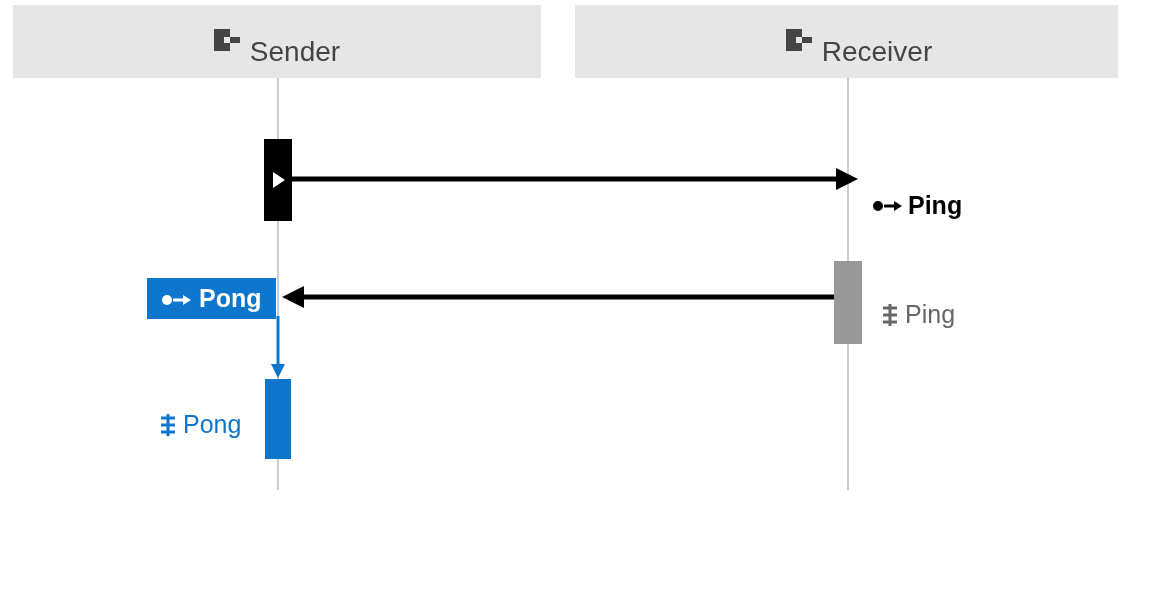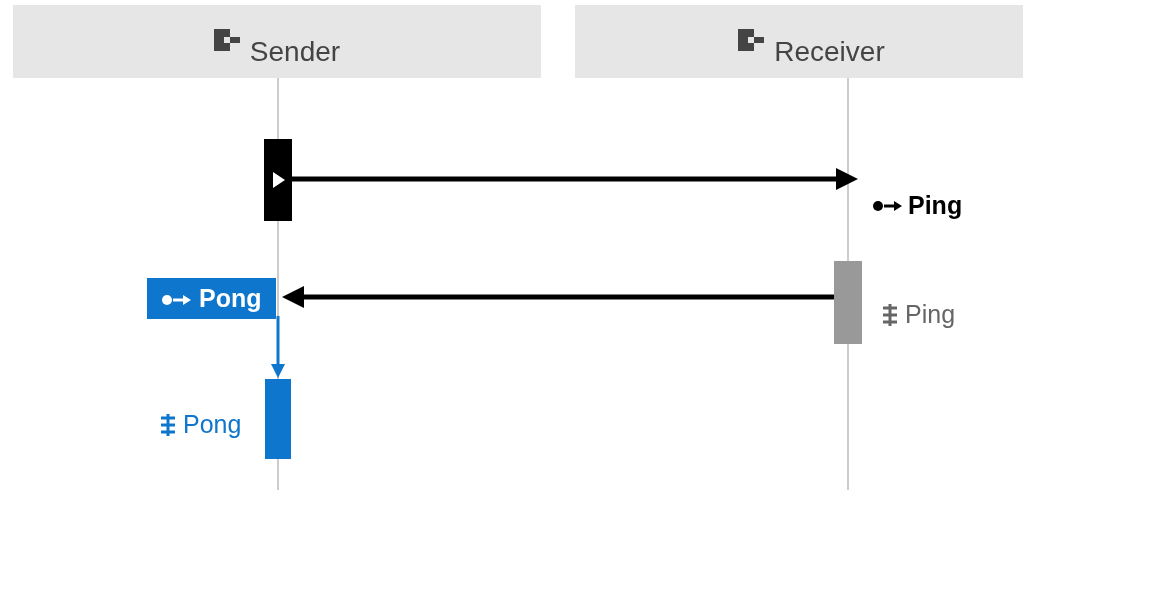--- a/index.html
+++ b/index.html
@@ -67,21 +67,21 @@
 <div class="header-box" style="left:13px; top:5px; width:528px;">
   <span>
     <svg width="26" height="22" viewBox="0 0 26 22">
         <rect x="0" y="0" width="16" height="22" fill="#444"></rect>
         <rect x="10" y="8" width="12" height="6" fill="#e6e6e6"></rect>
         <rect x="16" y="8" width="10" height="6" fill="#444"></rect>
       </svg>
   </span>
   <span class="header-label">Sender</span>
 </div>
-<div class="header-box" style="left:575px; top:5px; width:448px;padding-left:25px;">
+<div class="header-box" style="left:575px; top:5px; width:543px;padding-left:25px;">
   <span>
     <svg width="26" height="22" viewBox="0 0 26 22">
         <rect x="0" y="0" width="16" height="22" fill="#444"></rect>
         <rect x="10" y="8" width="12" height="6" fill="#e6e6e6"></rect>
         <rect x="16" y="8" width="10" height="6" fill="#444"></rect>
       </svg>
   </span>
   <span class="header-label">Receiver</span>
 </div>
 

